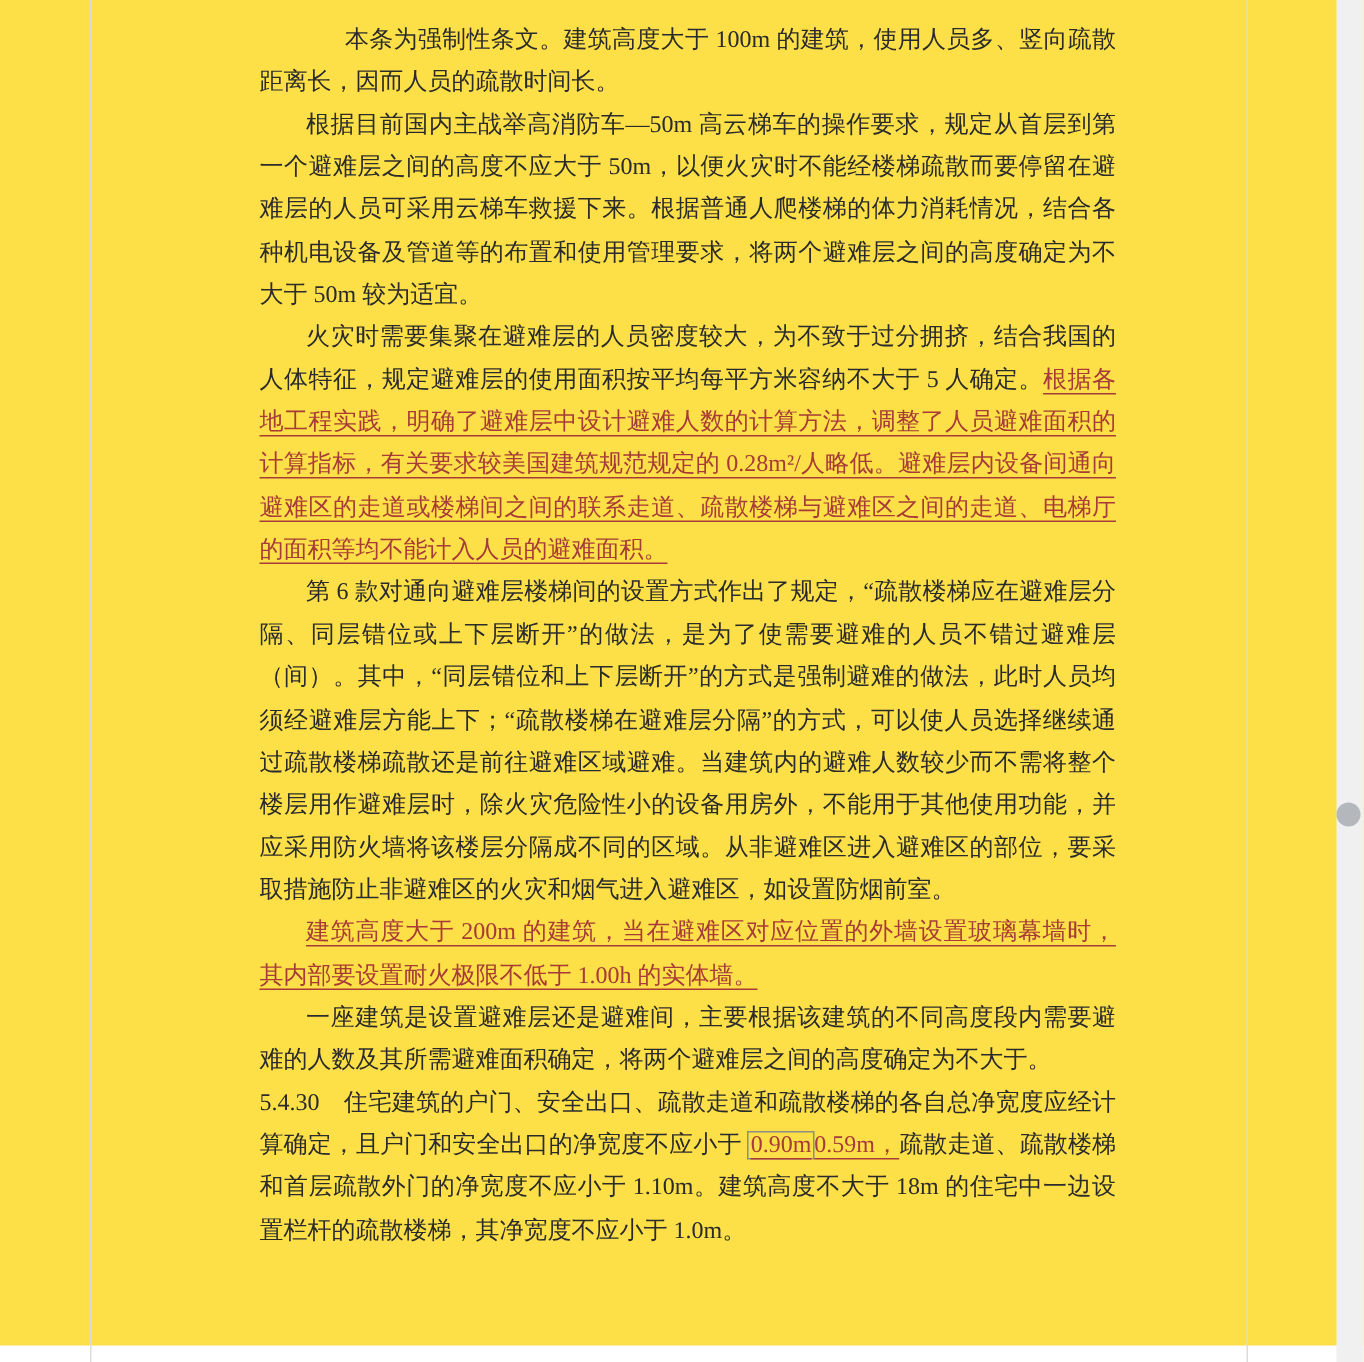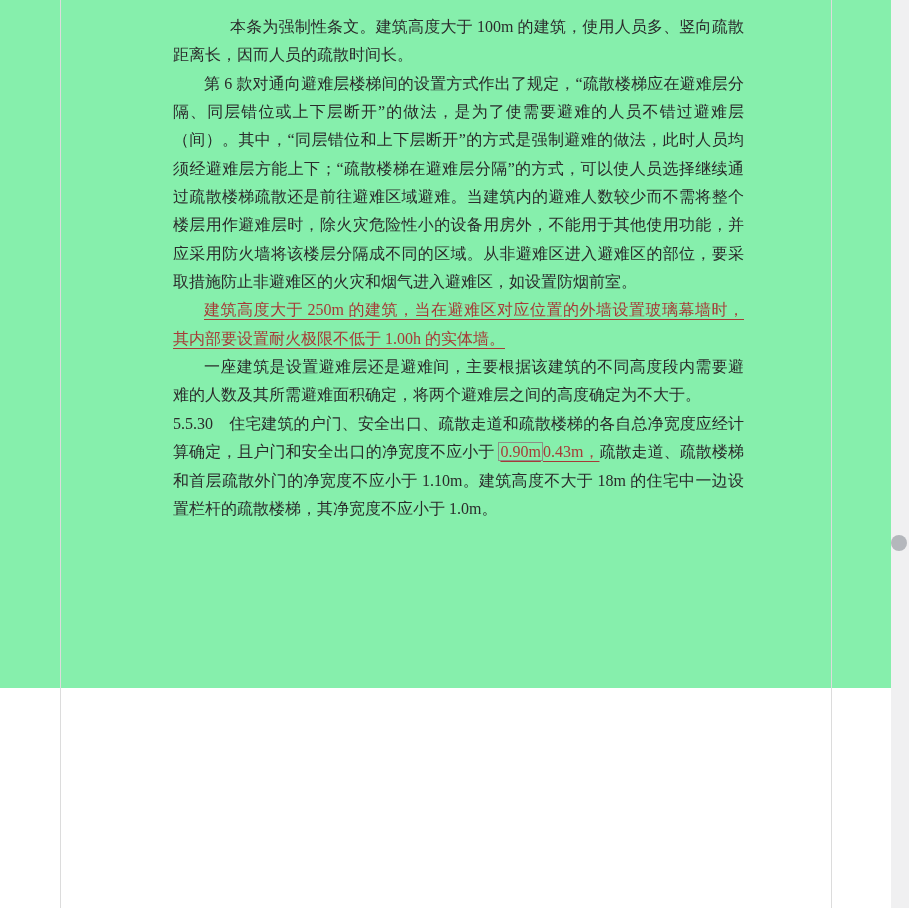--- a/index.html
+++ b/index.html
@@ -7,22 +7,22 @@
     padding: 0;
     width: 909px;
     height: 908px;
     overflow: hidden;
     background: #ffffff;
     font-family: "Liberation Serif", "DejaVu Serif", serif;
   }
   .viewport {
     position: relative;
     width: 909px;
-    height: 688px;
-    background: #86efac;
+    height: 897px;
+    background: #fde047;
     font-family: Liberation Serif, serif;
   }
   .page-border {
     position: absolute;
     top: 0;
     width: 1px;
     height: 908px;
     background: #dcdcdc;
   }
   .page-border.left  { left: 60px; }
@@ -82,22 +82,24 @@
 </style>
 </head>
 <body>
 
 <div class="viewport">
   <div class="page-border left"></div>
   <div class="page-border right"></div>
 
   <div class="textblock" id="textblock">
       <p class="indent-deep"><span>本条为强制性条文。建筑高度大于 100m 的建筑，使用人员多、竖向疏散距离长，因而人员的疏散时间长。</span></p>
+      <p class="indent-normal"><span>根据目前国内主战举高消防车—50m 高云梯车的操作要求，规定从首层到第一个避难层之间的高度不应大于 50m，以便火灾时不能经楼梯疏散而要停留在避难层的人员可采用云梯车救援下来。根据普通人爬楼梯的体力消耗情况，结合各种机电设备及管道等的布置和使用管理要求，将两个避难层之间的高度确定为不大于 50m 较为适宜。</span></p>
+      <p class="indent-normal"><span>火灾时需要集聚在避难层的人员密度较大，为不致于过分拥挤，结合我国的人体特征，规定避难层的使用面积按平均每平方米容纳不大于 5 人确定。</span><span class="seg-red">根据各地工程实践，明确了避难层中设计避难人数的计算方法，调整了人员避难面积的计算指标，有关要求较美国建筑规范规定的 0.28m²/人略低。避难层内设备间通向避难区的走道或楼梯间之间的联系走道、疏散楼梯与避难区之间的走道、电梯厅的面积等均不能计入人员的避难面积。</span></p>
       <p class="indent-normal"><span>第 6 款对通向避难层楼梯间的设置方式作出了规定，“疏散楼梯应在避难层分隔、同层错位或上下层断开”的做法，是为了使需要避难的人员不错过避难层（间）。其中，“同层错位和上下层断开”的方式是强制避难的做法，此时人员均须经避难层方能上下；“疏散楼梯在避难层分隔”的方式，可以使人员选择继续通过疏散楼梯疏散还是前往避难区域避难。当建筑内的避难人数较少而不需将整个楼层用作避难层时，除火灾危险性小的设备用房外，不能用于其他使用功能，并应采用防火墙将该楼层分隔成不同的区域。从非避难区进入避难区的部位，要采取措施防止非避难区的火灾和烟气进入避难区，如设置防烟前室。</span></p>
-      <p class="indent-normal"><span class="seg-red">建筑高度大于 250m 的建筑，当在避难区对应位置的外墙设置玻璃幕墙时，其内部要设置耐火极限不低于 1.00h 的实体墙。</span></p>
+      <p class="indent-normal"><span class="seg-red">建筑高度大于 200m 的建筑，当在避难区对应位置的外墙设置玻璃幕墙时，其内部要设置耐火极限不低于 1.00h 的实体墙。</span></p>
       <p class="indent-normal"><span>一座建筑是设置避难层还是避难间，主要根据该建筑的不同高度段内需要避难的人数及其所需避难面积确定，将两个避难层之间的高度确定为不大于。</span></p>
-      <p class="indent-none"><span>5.5.30　住宅建筑的户门、安全出口、疏散走道和疏散楼梯的各自总净宽度应经计算确定，且户门和安全出口的净宽度不应小于 </span><span class="seg-redbox">0.90m</span><span class="seg-red">0.43m，</span><span>疏散走道、疏散楼梯和首层疏散外门的净宽度不应小于 1.10m。建筑高度不大于 18m 的住宅中一边设置栏杆的疏散楼梯，其净宽度不应小于 1.0m。</span></p>
+      <p class="indent-none"><span>5.4.30　住宅建筑的户门、安全出口、疏散走道和疏散楼梯的各自总净宽度应经计算确定，且户门和安全出口的净宽度不应小于 </span><span class="seg-redbox">0.90m</span><span class="seg-red">0.59m，</span><span>疏散走道、疏散楼梯和首层疏散外门的净宽度不应小于 1.10m。建筑高度不大于 18m 的住宅中一边设置栏杆的疏散楼梯，其净宽度不应小于 1.0m。</span></p>
     </div>
 
   <div class="scroll-track">
     <div class="scroll-thumb"></div>
   </div>
 </div>
 
 </body></html>

